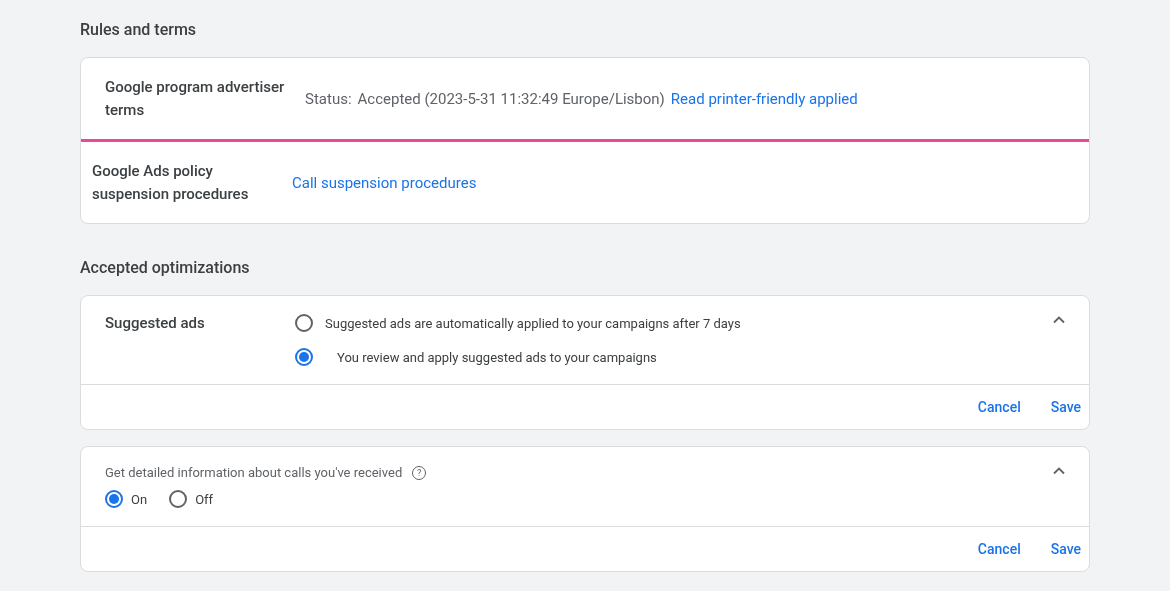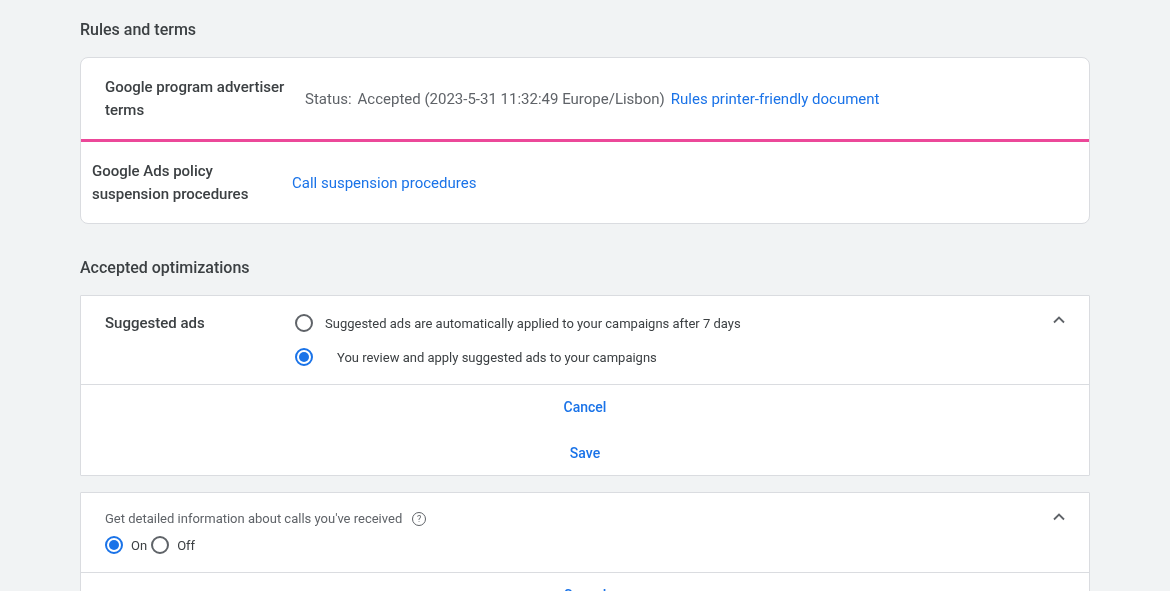--- a/index.html
+++ b/index.html
@@ -55,21 +55,21 @@
     }
     .link {
       color: #1a73e8;
       cursor: pointer;
       font-size: 15px;
     }
 
     .card-panel {
       background: #ffffff;
       border: 1px solid #dadce0;
-      border-radius: 1px;
+      border-radius: 8px;
       margin-bottom: 16px;
       overflow: hidden;
     }
     .panel-body {
       display: flex;
       padding: 18px 24px;
       border-bottom: 1px solid #dadce0;
       position: relative;
     }
     .panel-label {
@@ -100,21 +100,21 @@
       font-size: 13px;
       color: #3c4043;
     }
     .radio-row:last-child {
       margin-bottom: 0;
       gap: 24px;
     }
     .radio-inline-group {
       display: flex;
       align-items: center;
-      gap: 4px;
+      gap: 22px;
       margin-top: 0px;
     }
     .radio-inline {
       display: flex;
       align-items: center;
       gap: 8px;
       font-size: 13px;
       color: #3c4043;
     }
     .radio {
@@ -143,22 +143,21 @@
       top: 14px;
       right: 20px;
       cursor: pointer;
       color: #5f6368;
     }
     .panel-footer {
       display: flex;
       justify-content: flex-end;
       align-items: center;
       gap: 30px;
-      padding: 14px 24px;
-      flex-direction: column;
+      padding: 14px 8px;
     }
     .btn-text {
       background: none;
       border: none;
       color: #1a73e8;
       font-size: 14px;
       font-weight: 500;
       cursor: pointer;
       font-family: inherit;
     }
@@ -179,21 +178,21 @@
 <body>
 
 <div class="section-title">Rules and terms</div>
 
 <div class="card">
   <div class="card-row">
     <div class="row-label">Google program advertiser terms</div>
     <div class="row-content">
       <span>Status:</span>
       <span>Accepted (2023-5-31 11:32:49 Europe/Lisbon)</span>
-      <a class="link">Rules printer-friendly document</a>
+      <a class="link">Read printer-friendly applied</a>
     </div>
   </div>
 
   <div class="card-row">
     <div class="row-label">Google Ads policy suspension procedures</div>
     <div class="row-content">
       <a class="link">Call suspension procedures</a>
     </div>
   </div>
 </div>

